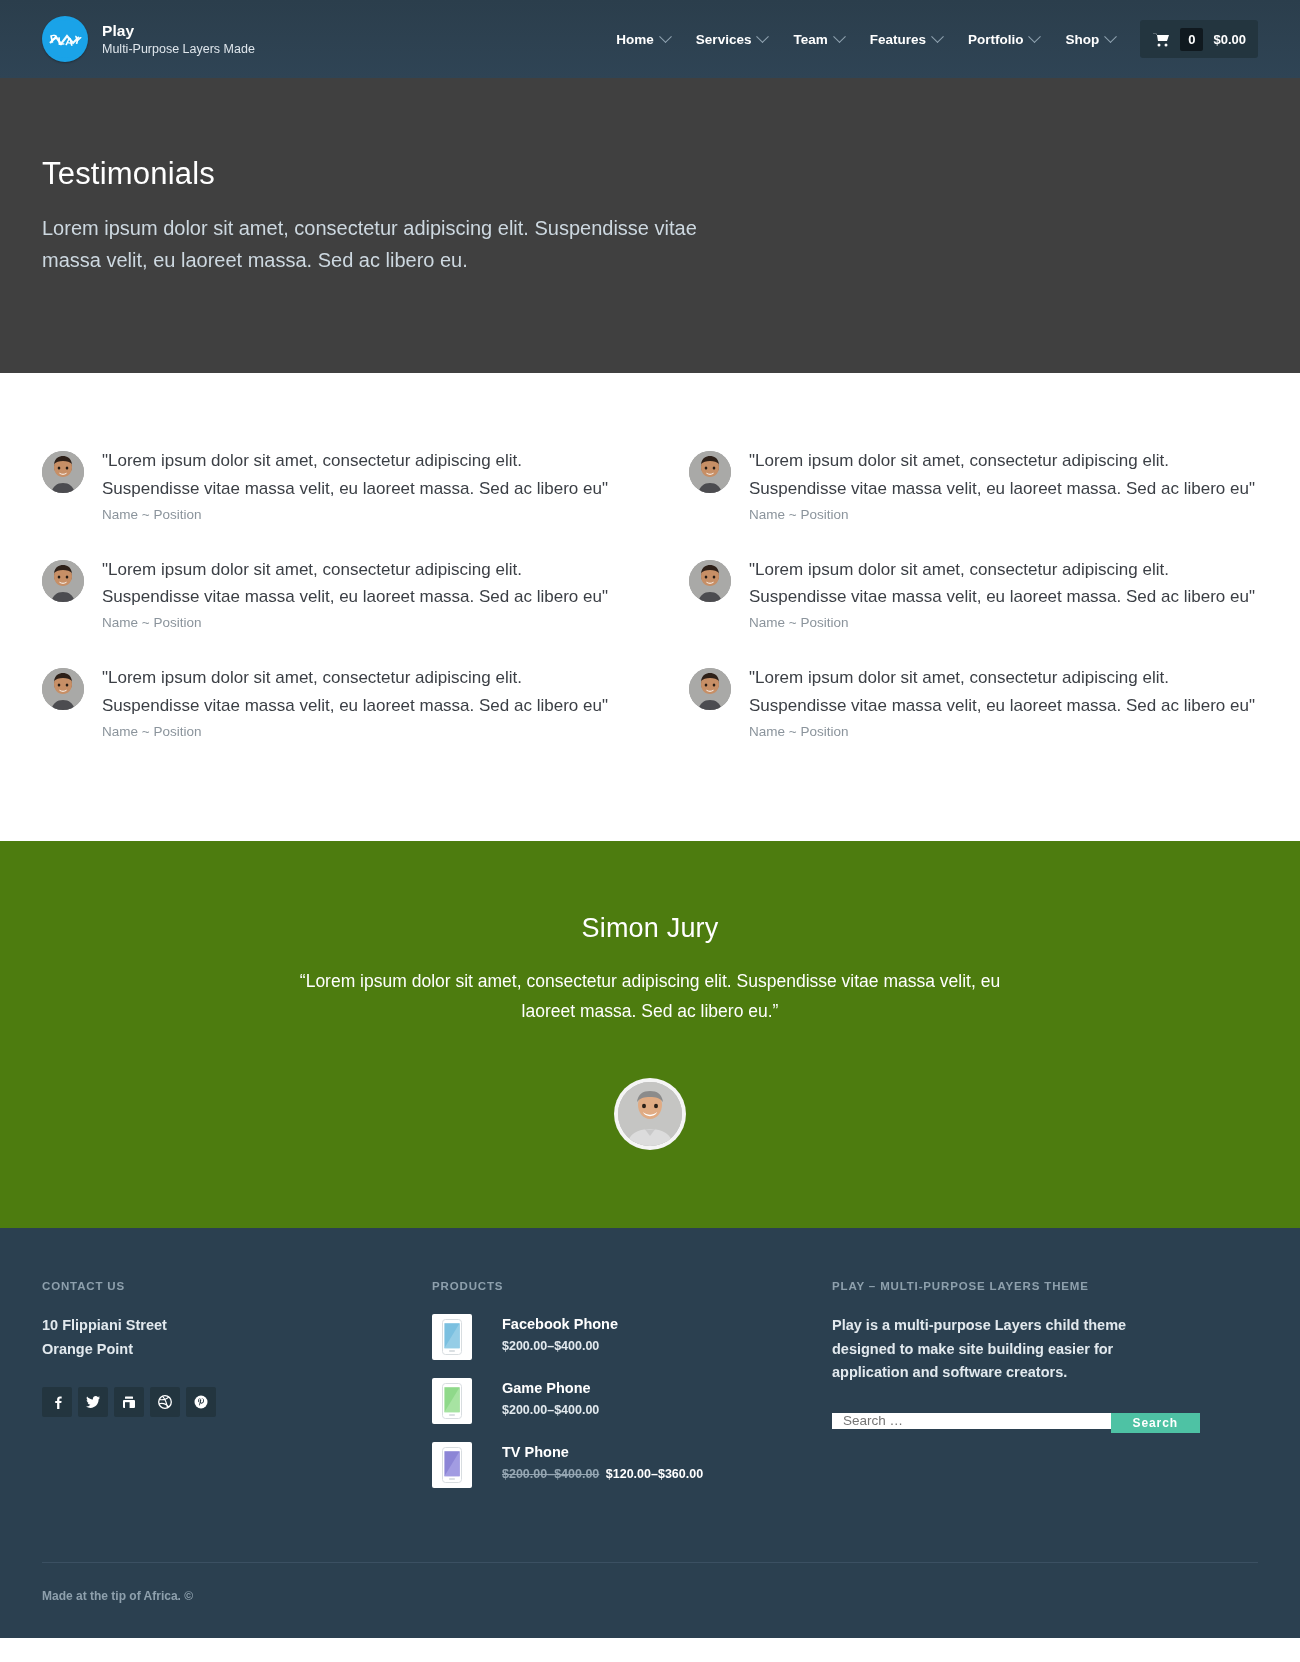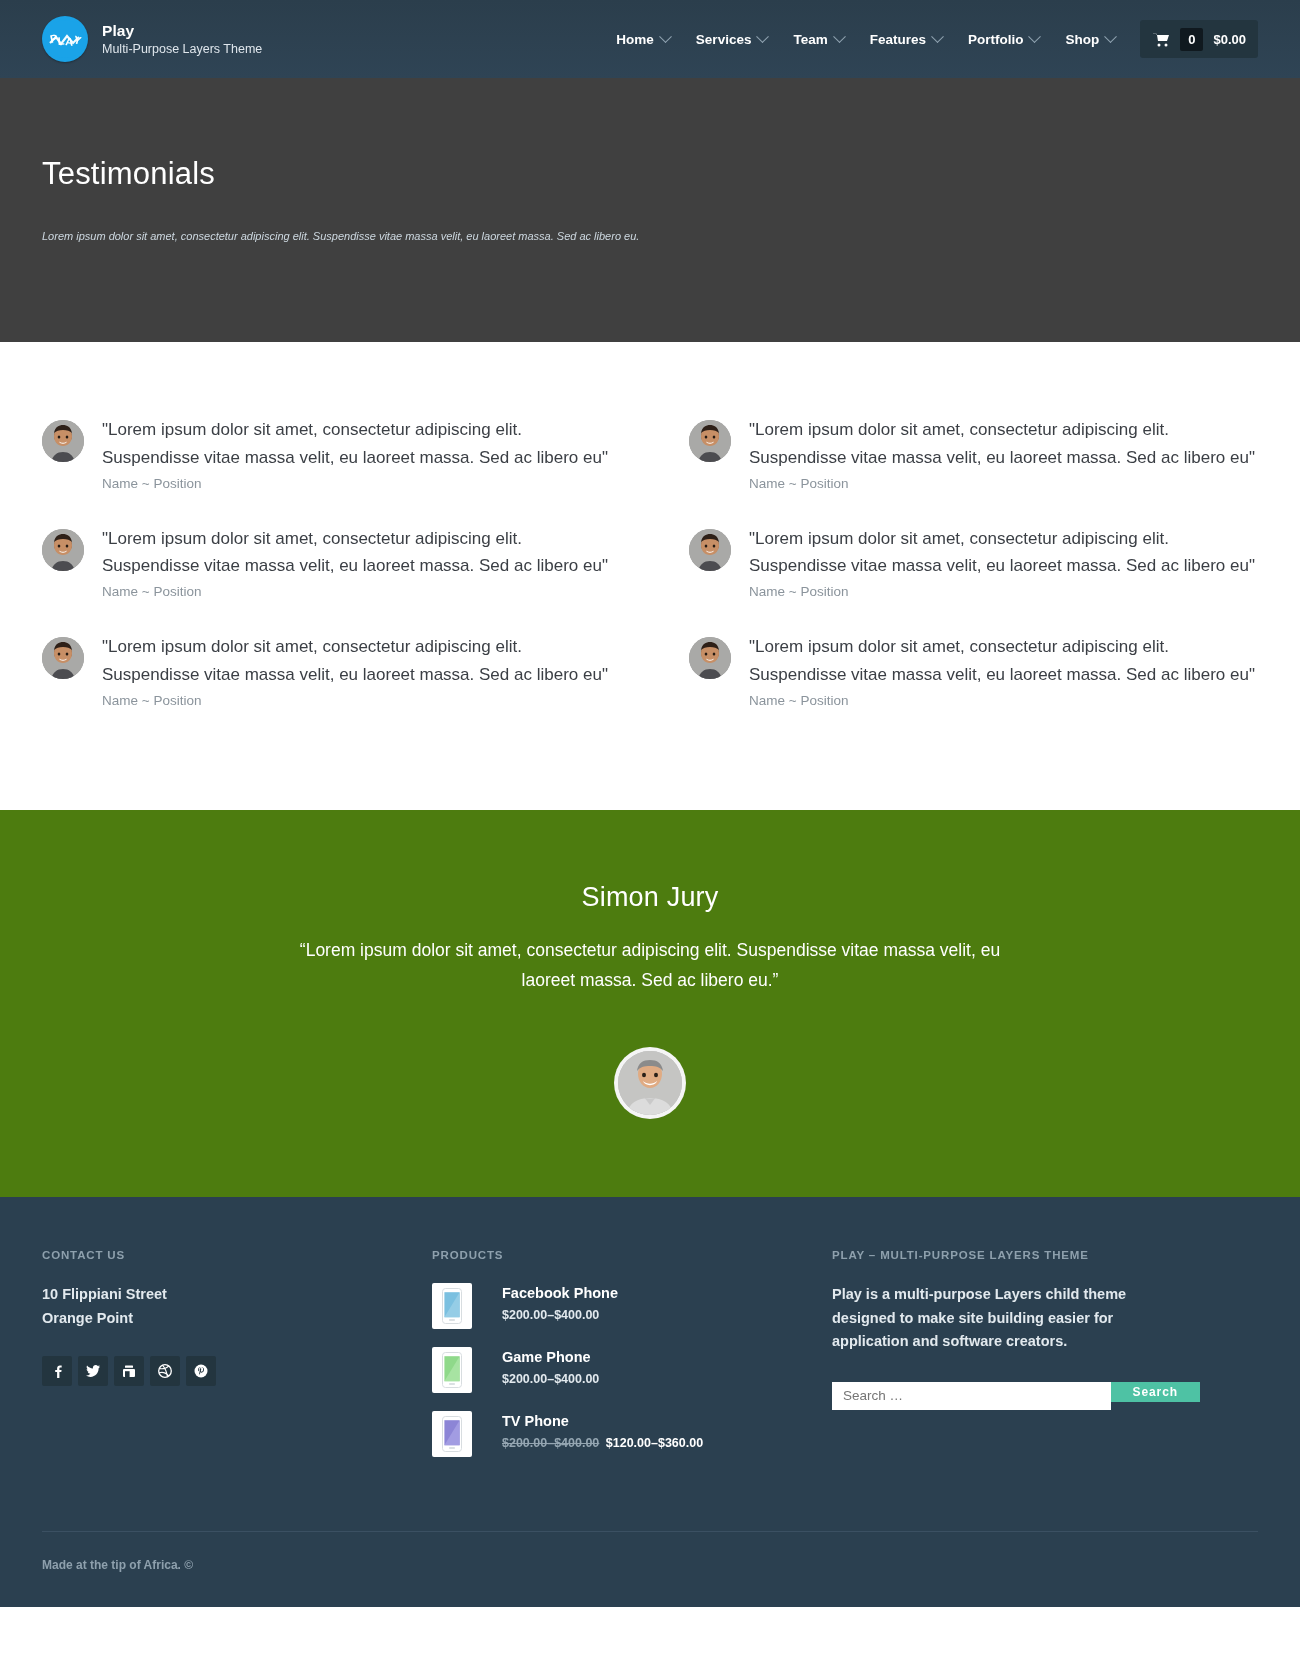--- a/index.html
+++ b/index.html
@@ -101,26 +101,25 @@
     padding: 78px 42px 96px 42px;
   }
   .hero-title {
     color: #ffffff;
     font-size: 31px;
     font-weight: normal;
     letter-spacing: .2px;
   }
   .hero-sub {
     color: #cdd8e0;
-    font-size: 11px;
+    font-size: 20px;
     line-height: 1.62;
-    margin-top: 36px;
+    margin-top: 20px;
     max-width: 710px;
     font-weight: normal;
-    font-style: italic;
   }
 
   
   .testimonials {
     background: #ffffff;
     padding: 64px 42px 78px 42px;
   }
   .t-grid {
     display: grid;
     grid-template-columns: 1fr 1fr;
@@ -251,21 +250,21 @@
   .f-desc {
     color: #e2e9ee;
     font-size: 14.5px;
     line-height: 1.62;
     font-weight: bold;
     max-width: 360px;
   }
   .search-row { display: flex; margin-top: 28px; max-width: 368px; }
   .search-input {
     flex: 1;
-    height: 28px;
+    height: 16px;
     border: none;
     outline: none;
     background: #ffffff;
     padding: 0 11px;
     font-family: "Liberation Sans", sans-serif;
     font-size: 13.5px;
     color: #6e7479;
     border-radius: 0;
   }
   .search-btn {
@@ -303,21 +302,21 @@
           <text x="6" y="24" transform="rotate(-12 6 24)">P</text>
           <text x="13" y="26" transform="rotate(-4 13 26)">L</text>
           <text x="20" y="26" transform="rotate(6 20 26)">A</text>
           <text x="28" y="24" transform="rotate(14 28 24)">Y</text>
         </g>
         <path d="M5 24 L11 18 L16 25 L22 17 L28 24 L34 18" stroke="#ffffff" stroke-width="2.2" fill="none" opacity="0.95"></path>
       </svg>
     </div>
     <div class="brand-text">
       <div class="brand-title">Play</div>
-      <div class="brand-tag">Multi-Purpose Layers Theme</div>
+      <div class="brand-tag">Multi-Purpose Layers Made</div>
     </div>
   </div>
 
   <nav class="main-nav">
     <div class="nav-item">
       <span>Home</span>
       <i class="caret"></i>
     </div>
     <div class="nav-item">
       <span>Services</span>

